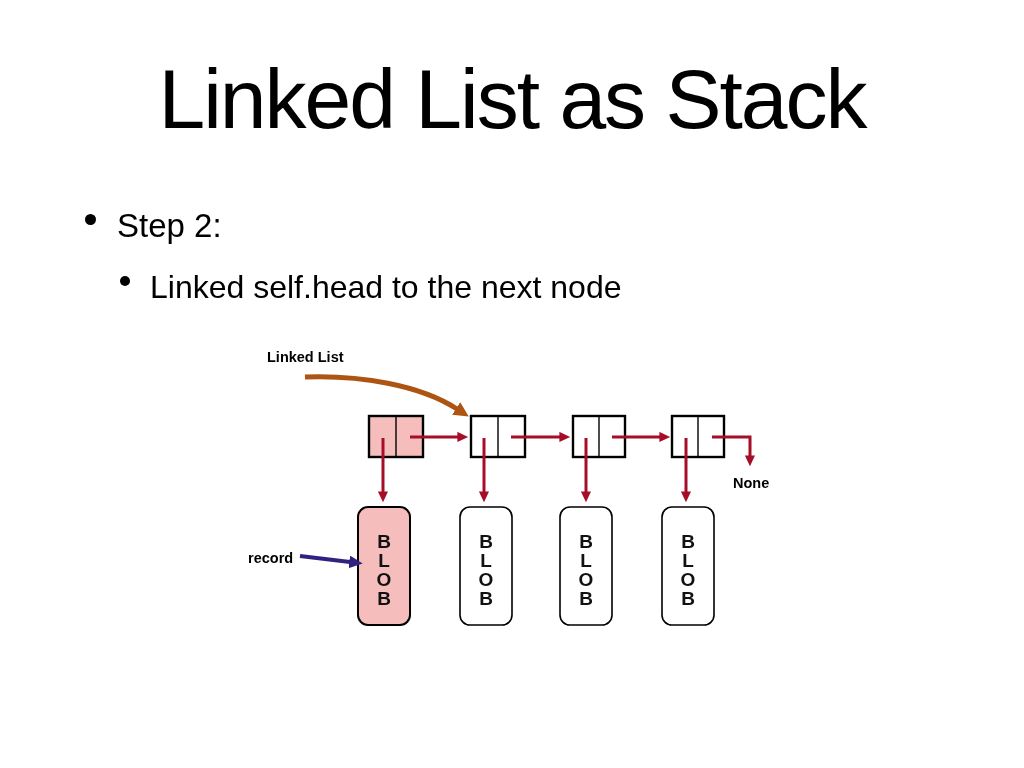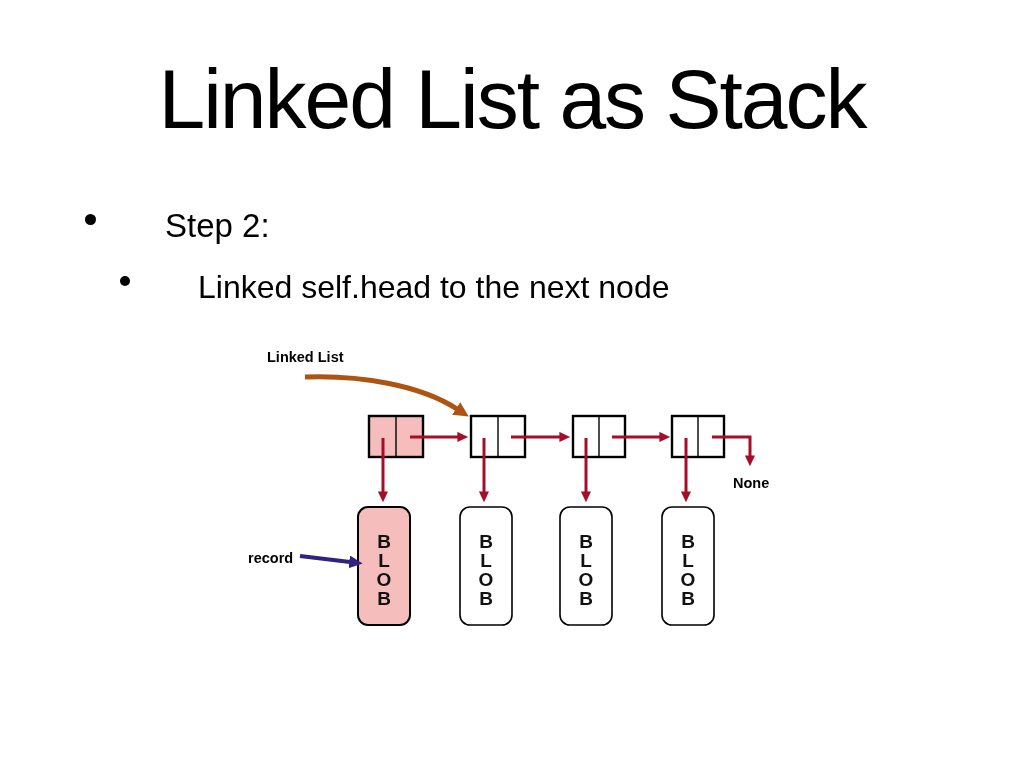--- a/index.html
+++ b/index.html
@@ -15,21 +15,21 @@
     font-family:"Liberation Sans", sans-serif;color:#000;
   }
   .title{
     position:absolute;left:0;top:57px;width:1024px;margin:0;
     font-size:84px;font-weight:400;line-height:1;letter-spacing:-2px;
     text-align:center;white-space:nowrap;
   }
   .dot{position:absolute;background:#000;border-radius:50%;}
   .dot.l1{left:85px;top:214px;width:11px;height:11px;}
   .dot.l2{left:120px;top:276px;width:10px;height:10px;}
-  .btxt{position:absolute;line-height:1;white-space:nowrap;margin-left:48px;}
+  .btxt{position:absolute;line-height:1;white-space:nowrap;}
   .btxt.l1{left:117px;top:209px;font-size:33px;}
   .btxt.l2{left:150px;top:271px;font-size:32px;}
   svg.diagram{position:absolute;left:0;top:0;width:1024px;height:768px;}
   .redline{stroke:var(--arrow-red,#A60D28);stroke-width:3;fill:none;}
   .brownline{stroke:var(--head-pointer-brown,#AE5413);stroke-width:5;fill:none;}
   .purpleline{stroke:var(--record-arrow-purple,#32217E);stroke-width:4;fill:none;}
   .mh-red{fill:var(--arrow-red,#A60D28);}
   .mh-brown{fill:var(--head-pointer-brown,#AE5413);}
   .mh-purple{fill:var(--record-arrow-purple,#32217E);}
   .nodebox{stroke:var(--box-border-black,#000);stroke-width:2.4;fill:#fff;}

